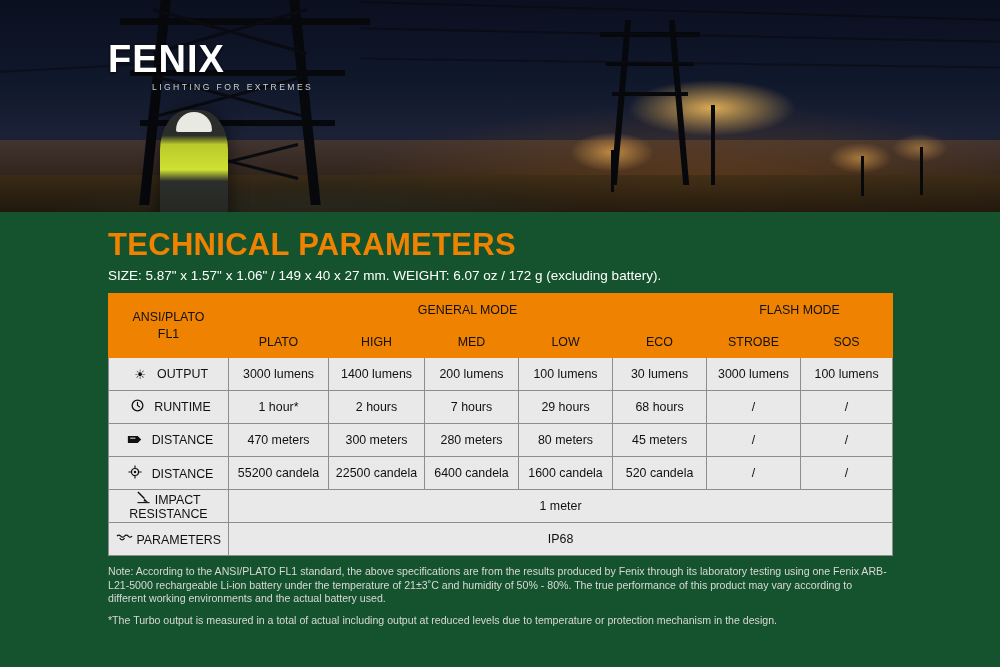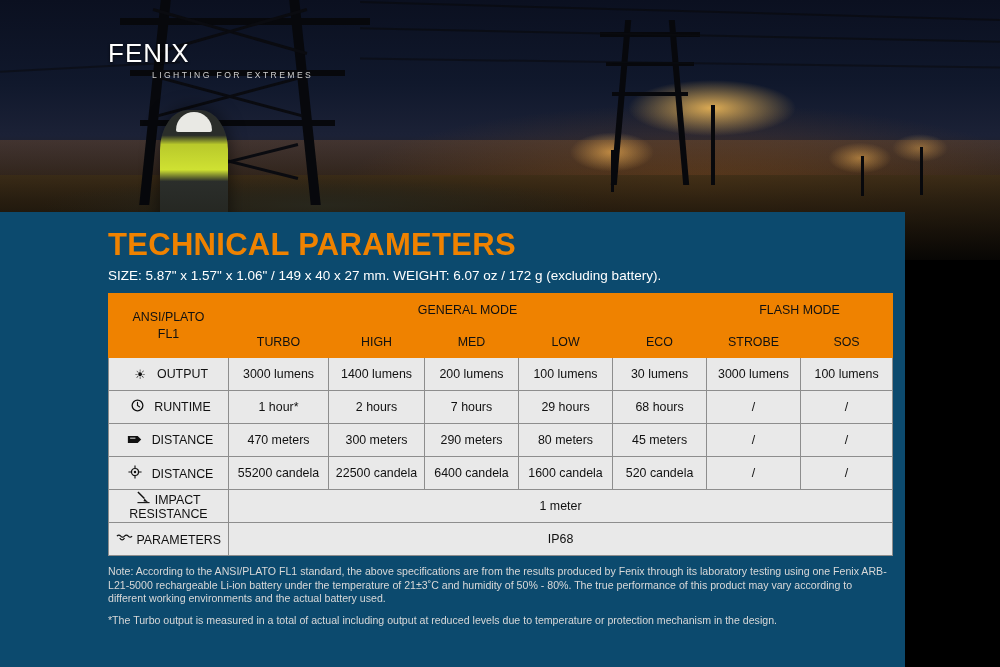--- a/index.html
+++ b/index.html
@@ -58,22 +58,22 @@
     position: absolute;
     left: 176px; top: 112px;
     width: 36px; height: 20px;
     background: #e9e9e4;
     border-radius: 18px 18px 2px 2px;
   }
   
   .panel {
     position: absolute;
     left: 0; top: 212px;
-    width: 905px; height: 455px;
-    background: #0c4a6e;
+    width: 1000px; height: 455px;
+    background: #14532d;
   }
   .panel-inner { position: absolute; left: 108px; top: 0; width: 784px; }
 
   .title {
     color: #ef8200;
     font-size: 31px;
     font-weight: bold;
     letter-spacing: 0.3px;
     margin: 16px 0 6px 0;
     line-height: 1.1;
@@ -151,22 +151,22 @@
     margin-top: 9px;
     width: 784px;
   }
   .notes p { margin: 0 0 8px 0; }
   .notes p.last { margin-bottom: 0; }
 
   
   .logo-wrap { position: absolute; left: 108px; top: 40px; }
   .logo-main {
     color: #ffffff;
-    font-size: 26px;
-    font-weight: normal;
+    font-size: 38px;
+    font-weight: bold;
     letter-spacing: 1px;
     line-height: 1;
     text-shadow: 0 1px 3px rgba(0,0,0,0.8);
   }
   .logo-sub {
     color: #cfcfcf;
     font-size: 8.6px;
     letter-spacing: 2.4px;
     margin-top: 4px;
     padding-left: 44px;
@@ -240,21 +240,21 @@
           <tr>
             <td class="ansi-cell" rowspan="2">
               <span>ANSI/PLATO</span><br>
               <span>FL1</span>
             </td>
             <td class="hdr-orange" colspan="5">GENERAL MODE</td>
             <td class="hdr-orange" colspan="2">FLASH MODE</td>
           </tr>
 
           <tr>
-            <td class="hdr-orange sub">TURBO</td>
+            <td class="hdr-orange sub">PLATO</td>
             <td class="hdr-orange sub">HIGH</td>
             <td class="hdr-orange sub">MED</td>
             <td class="hdr-orange sub">LOW</td>
             <td class="hdr-orange sub">ECO</td>
             <td class="hdr-orange sub">STROBE</td>
             <td class="hdr-orange sub">SOS</td>
           </tr>
 
           <tr>
             <td class="rowlabel">
@@ -291,21 +291,21 @@
             <td class="rowlabel">
               <span class="ic">
                 <svg width="16" height="11" viewBox="0 0 18 12">
                     <path d="M1 2h11l4 4-4 4H1z" fill="#111"></path>
                     <path d="M3.5 4.5h6" stroke="#e9e9e9" stroke-width="1.1"></path>
                   </svg>
               </span><span class="lbl">DISTANCE</span>
             </td>
             <td>470 meters</td>
             <td>300 meters</td>
-            <td>290 meters</td>
+            <td>280 meters</td>
             <td>80 meters</td>
             <td>45 meters</td>
             <td>/</td>
             <td>/</td>
           </tr>
 
           <tr>
             <td class="rowlabel">
               <span class="ic">
                 <svg width="14" height="14" viewBox="0 0 16 16">

